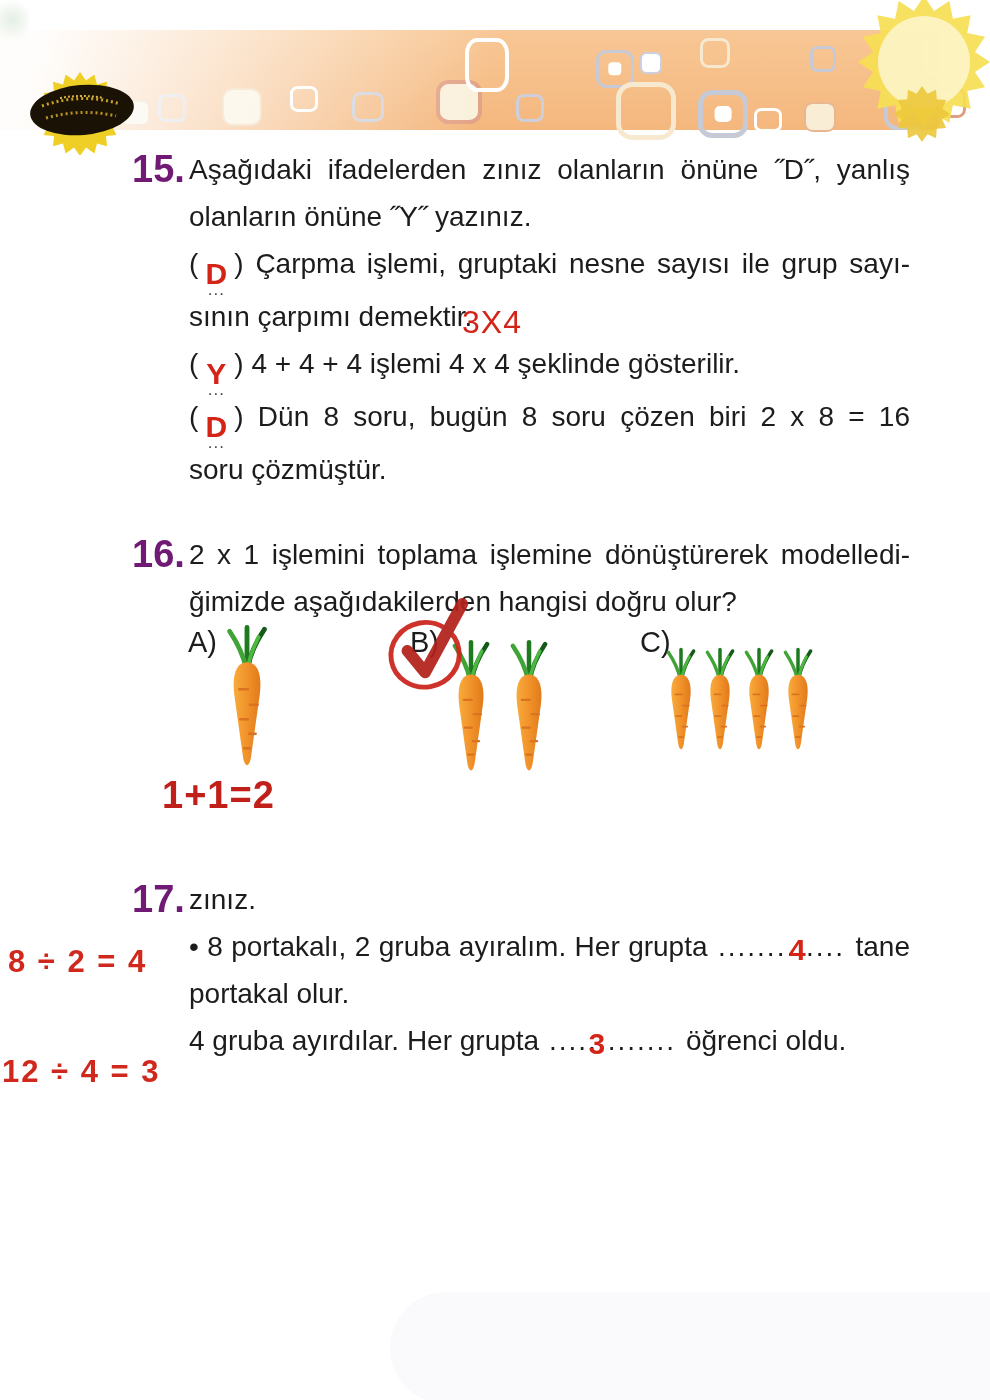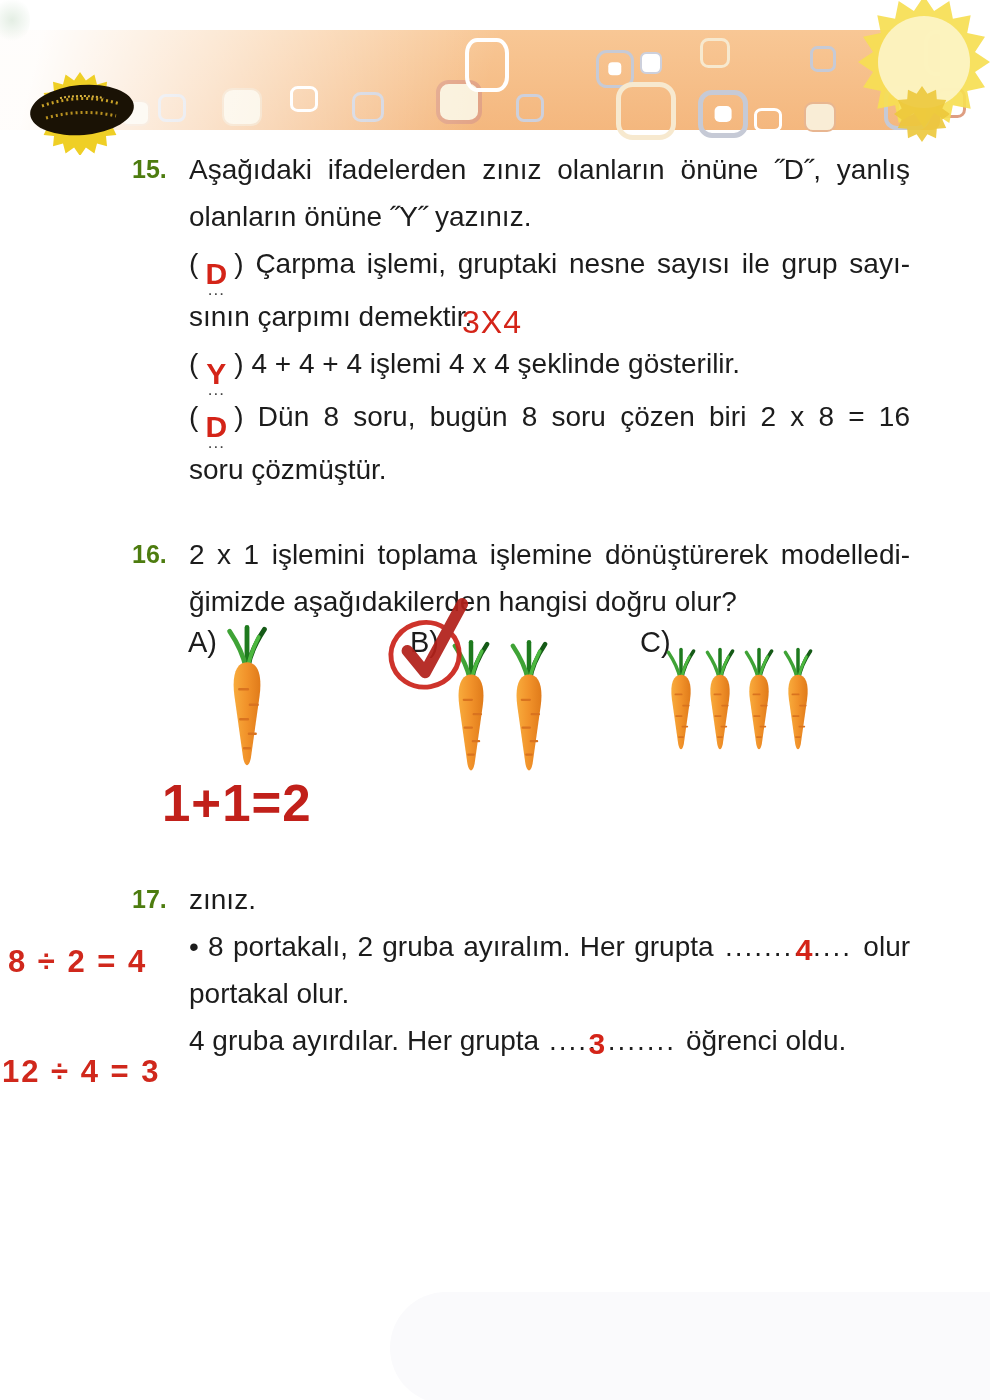--- a/index.html
+++ b/index.html
@@ -17,39 +17,39 @@
     background:linear-gradient(103deg,rgba(255,255,255,.97) 5%,rgba(255,255,255,.6) 24%,rgba(255,255,255,0) 52%)}
   .corner-smudge{position:absolute;left:-6px;top:-4px;width:36px;height:48px;border-radius:50%;
     background:radial-gradient(circle,rgba(205,224,205,.55),rgba(205,224,205,0) 70%);z-index:4}
   .stamp,.sun-big,.sun-small{position:absolute;z-index:5}
   .stamp{left:20px;top:70px;width:135px;height:85px}
   .sun-big{left:852px;top:-6px;width:140px;height:150px}
   .sun-small{left:872px;top:84px;width:100px;height:60px}
   
   .q{position:absolute;left:132px;width:778px;z-index:6}
   #q15{top:146px}#q16{top:531px}#q17{top:876px}
-  .qnum{position:absolute;left:0;top:0;width:54px;color:#4d7c0f;font-weight:bold;font-size:25px;line-height:47px}
+  .qnum{position:absolute;left:0;top:0;width:54px;color:#701a75;font-weight:bold;font-size:38px;line-height:47px}
   .qbody{margin-left:57px;font-size:28px;line-height:47px}
   .line{min-height:47px;position:relative}
   .j{text-align:justify;text-align-last:justify}
   
   .ansbox{display:inline-flex;flex-direction:column;align-items:center;vertical-align:-11px;
     margin:0 5px;line-height:1;width:26px}
   .ansletter{color:#D42418;font-weight:bold;font-size:30px;line-height:25px}
   .ansdots{font-size:17px;line-height:7px;color:#444;letter-spacing:1px}
   .annotation{position:absolute;left:273px;top:6px;font-size:32px;letter-spacing:1px;color:#D42418;font-weight:normal}
   
   .opt-label{position:absolute;font-size:29px;z-index:6}
   .carrots{position:absolute;display:flex;z-index:6}
   .carrot{display:block;flex:0 0 auto}
   #carrots-a .carrot{width:58px;height:162px}
   #carrots-b .carrot{width:54px;height:158px;margin-right:4px}
   #carrots-c .carrot{width:42px;height:164px;margin-right:-3px}
   .bcheck{position:absolute;left:384px;top:594px;width:88px;height:102px;z-index:7;opacity:.93}
-  .ann16{position:absolute;left:162px;top:774px;font-size:51px;font-weight:bold;color:#C1201A;
+  .ann16{position:absolute;left:162px;top:774px;font-size:38px;font-weight:bold;color:#C1201A;
     letter-spacing:1px;z-index:6}
   
   .mnote{position:absolute;color:#D0281C;font-weight:bold;font-size:31px;letter-spacing:2px;z-index:6}
   #mnote1{left:8px;top:944px}
   #mnote2{left:2px;top:1054px}
   .blank{position:relative;display:inline-block;padding:0 2px}
   .dotline{letter-spacing:2px}
   .over{position:absolute;bottom:5px;transform:translateX(-50%);font-size:30px;line-height:1;
     color:#D42418;font-weight:bold}
   .pos62{left:62%}.pos38{left:38%}
@@ -204,21 +204,21 @@
 
 <div class="q" id="q17">
   <div class="qnum">17.</div>
   <div class="qbody">
     <div class="line">zınız.</div>
 
     <div class="line j">
       <span>•</span>
       <span>8 portakalı, 2 gruba ayıralım. Her grupta</span>
       <span class="blank"><span class="dotline">.............</span><span class="over pos62">4</span></span>
-      <span>olur</span>
+      <span>tane</span>
     </div>
     <div class="line">portakal olur.</div>
 
     <div class="line">
       <span>4 gruba ayırdılar. Her grupta</span>
       <span class="blank"><span class="dotline">.............</span><span class="over pos38">3</span></span>
       <span>öğrenci oldu.</span>
     </div>
   </div>
 </div>

